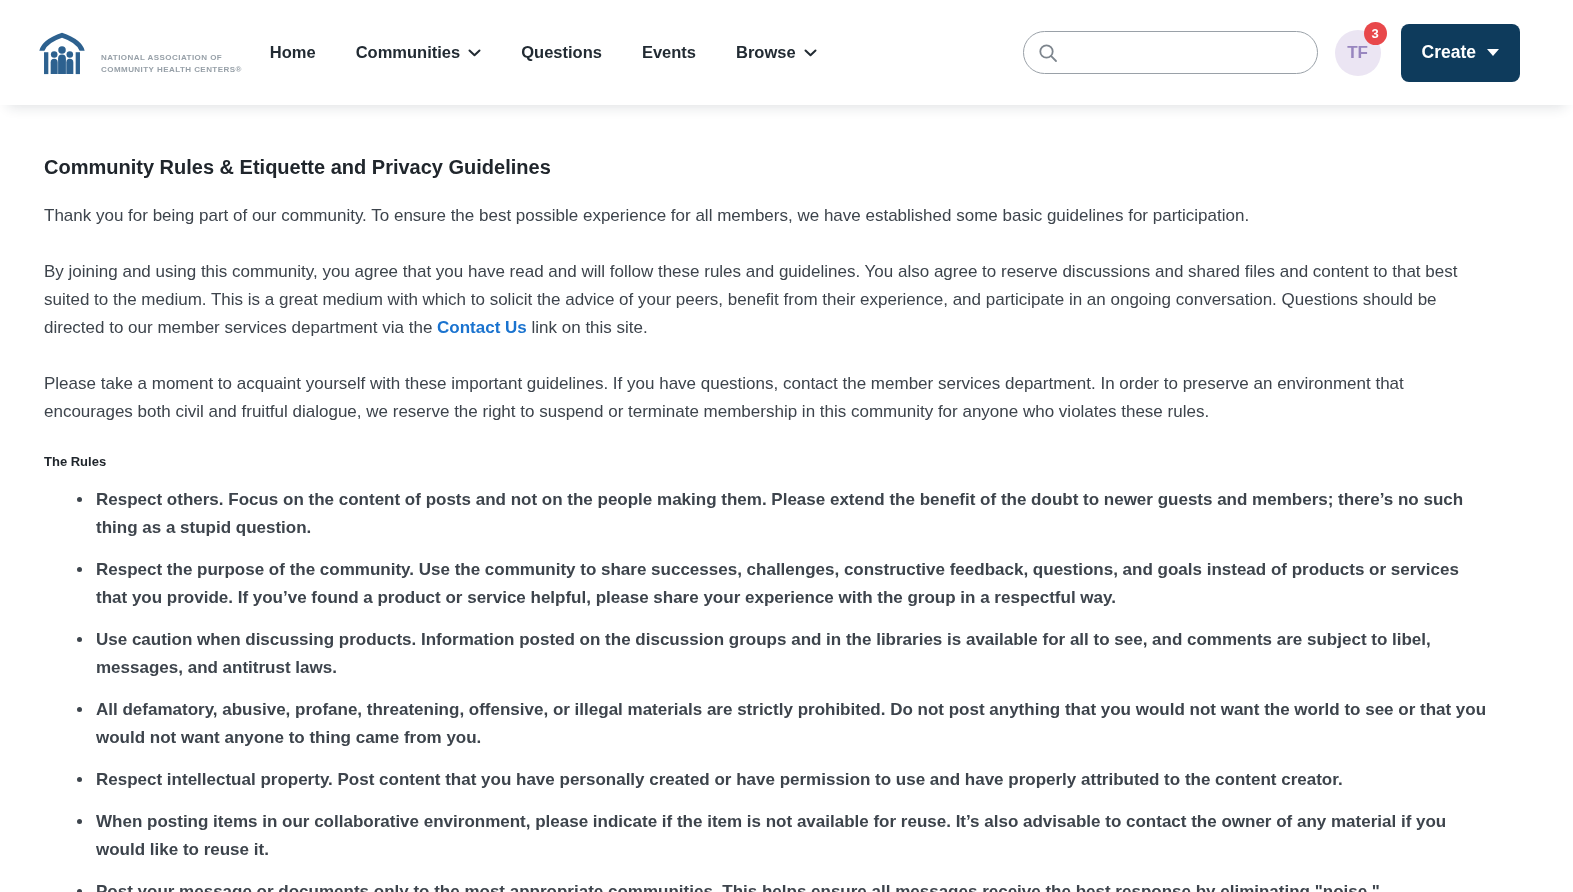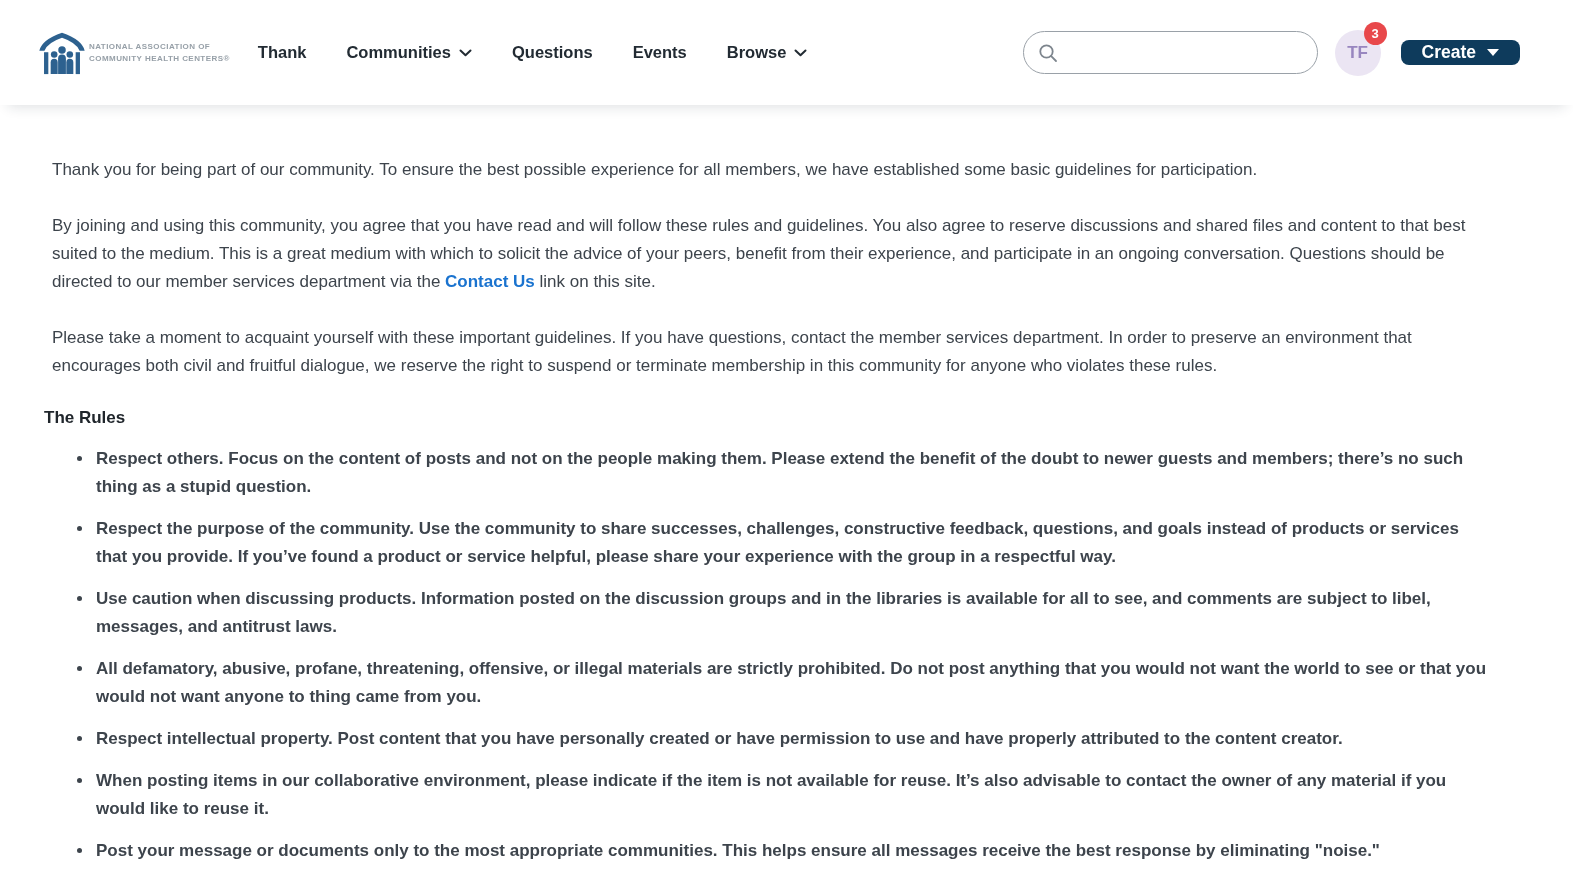--- a/index.html
+++ b/index.html
@@ -15,22 +15,22 @@
     height: 105px;
     display: flex;
     align-items: center;
     padding: 0 53px 0 37px;
     background: #fff;
     box-shadow: 0 10px 12px -8px rgba(25, 39, 60, 0.14);
     position: relative;
   }
   .logo {
     display: flex;
-    align-items: center;
-    gap: 2px;
+    align-items: flex-end;
+    gap: 14px;
     cursor: pointer;
     flex: 0 0 auto;
   }
   .logo-text {
     font-size: 8px;
     line-height: 1.45;
     font-weight: 600;
     letter-spacing: 0.45px;
     color: #97a0a8;
     white-space: nowrap;
@@ -102,21 +102,21 @@
     color: #fff;
     font-size: 13px;
     font-weight: 700;
     display: flex;
     align-items: center;
     justify-content: center;
     padding: 0 4px;
   }
   .create-btn {
     margin-left: 20px;
-    height: 25px;
+    height: 58px;
     padding: 0 21px;
     background: var(--accent-navy, #0e3b5c);
     color: #fff;
     border: none;
     border-radius: 8px;
     font-family: "Liberation Sans", sans-serif;
     font-size: 17.5px;
     font-weight: 600;
     display: flex;
     align-items: center;
@@ -137,30 +137,30 @@
   }
   h1 {
     font-size: 20px;
     font-weight: 700;
     color: #20262c;
     margin: 0 0 23px 0;
   }
   p {
     font-size: 17px;
     line-height: 28px;
-    margin: 0 0 28px 8px;
+    margin: 0 0 28px 0;
     color: var(--body-text, #3d444c);
   }
   .inline-link {
     color: var(--link-blue, #1a73cf);
     font-weight: 700;
     cursor: pointer;
   }
   h2 {
-    font-size: 17px;
+    font-size: 13px;
     font-weight: 700;
     color: #20262c;
     margin: 18px 0 17px 0;
   }
   ul.rules-list {
     margin: 0;
     padding-left: 50px;
   }
   ul.rules-list li {
     font-size: 17px;
@@ -189,21 +189,21 @@
       </svg>
     </span>
     <span class="logo-text">
       <span>NATIONAL ASSOCIATION OF</span><br>
       <span>COMMUNITY HEALTH CENTERS®</span>
     </span>
   </div>
 
   <nav>
     <div class="nav-item">
-      <span>Thank</span>
+      <span>Home</span>
     </div>
     <div class="nav-item">
       <span>Communities</span>
       <span style="display:flex;">
         <svg width="13" height="8" viewBox="0 0 13 8">
             <path d="M1.5 1.5 L6.5 6.3 L11.5 1.5" fill="none" stroke="#222b33" stroke-width="2" stroke-linecap="round" stroke-linejoin="round"></path>
           </svg>
       </span>
     </div>
     <div class="nav-item">
@@ -239,20 +239,21 @@
     </span>
   </div>
 
   <button class="create-btn">
     <span>Create</span>
     <span class="caret-down"></span>
   </button>
 </header>
 
 <main>
+  <h1>Community Rules &amp; Etiquette and Privacy Guidelines</h1>
 
   <p>Thank you for being part of our community. To ensure the best possible experience for all members, we have established some basic guidelines for participation.</p>
 
   <p><span>By joining and using this community, you agree that you have read and will follow these rules and guidelines. You also agree to reserve discussions and shared files and content to that best suited to the medium. This is a great medium with which to solicit the advice of your peers, benefit from their experience, and participate in an ongoing conversation. Questions should be directed to our member services department via the </span><a class="inline-link">Contact Us</a><span> link on this site.</span></p>
 
   <p>Please take a moment to acquaint yourself with these important guidelines. If you have questions, contact the member services department. In order to preserve an environment that encourages both civil and fruitful dialogue, we reserve the right to suspend or terminate membership in this community for anyone who violates these rules.</p>
 
   <h2>The Rules</h2>
 
   <ul class="rules-list">

